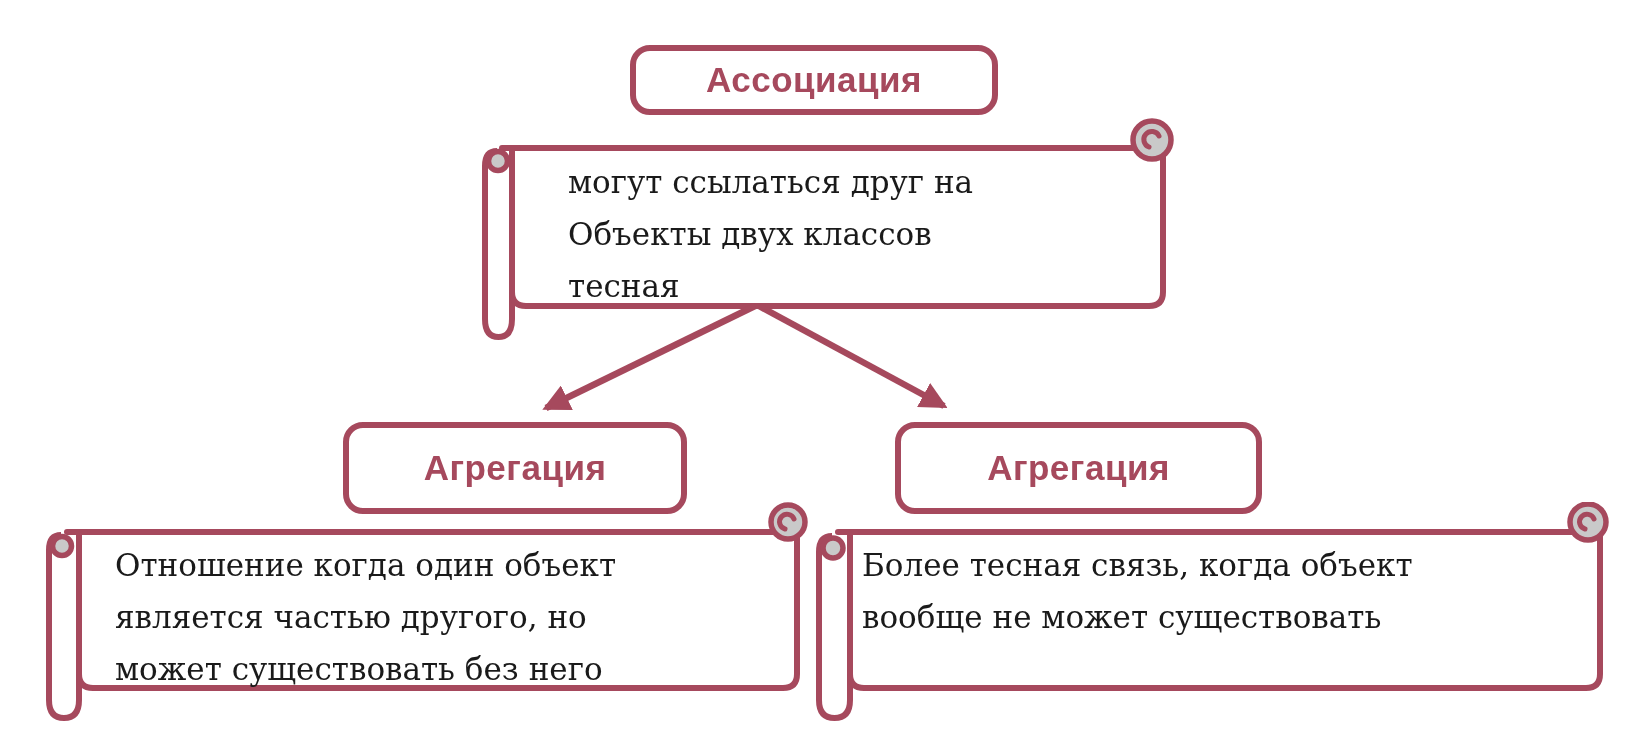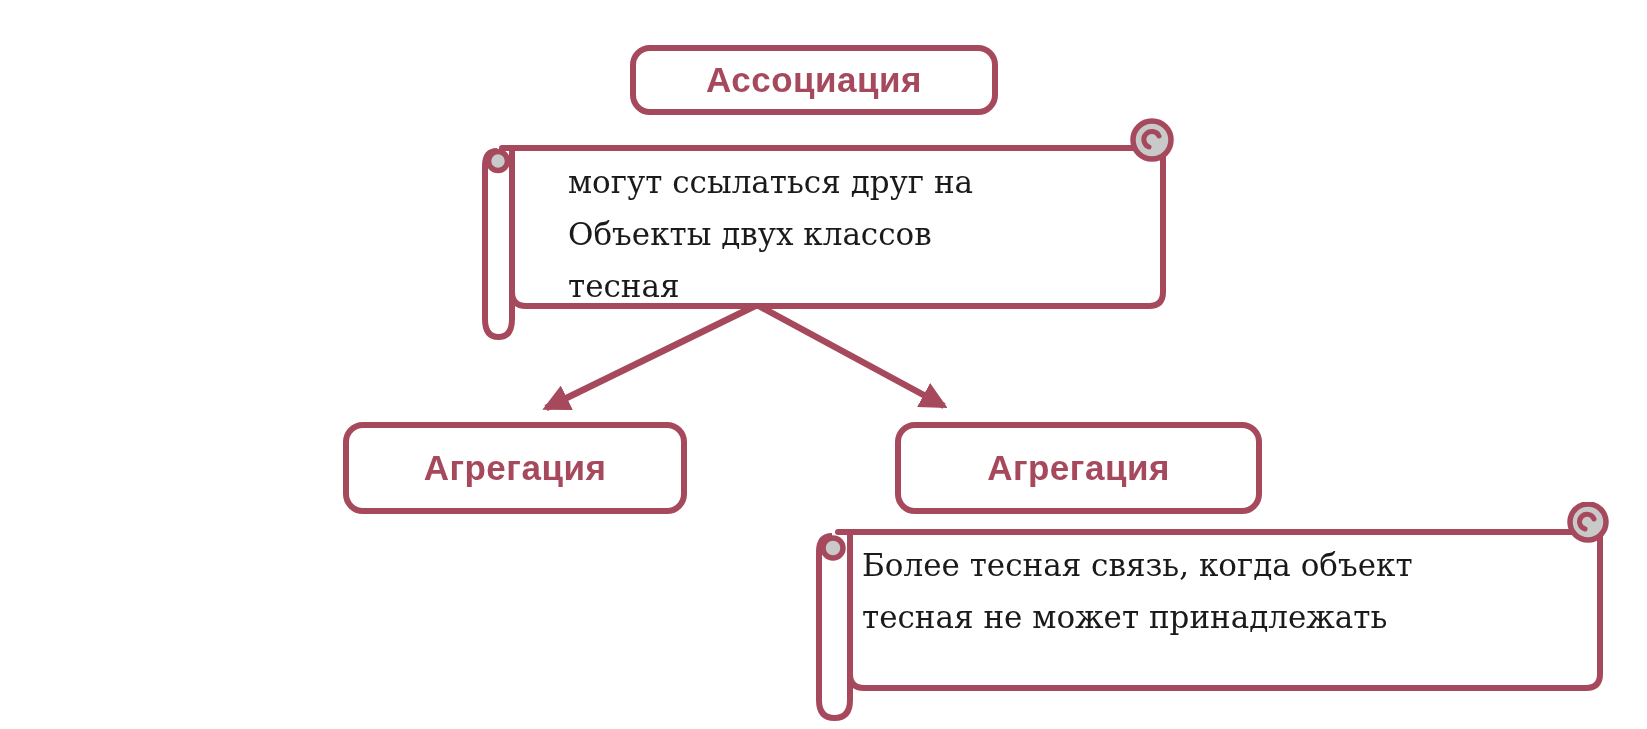--- a/index.html
+++ b/index.html
@@ -90,29 +90,44 @@
   </svg>
 
   <div class="title-box" id="box-aggregation">
     <span class="title-label">Агрегация</span>
   </div>
 
   <div class="title-box" id="box-composition">
     <span class="title-label">Агрегация</span>
   </div>
 
+  <div class="scroll" id="scroll-aggregation">
+    <svg width="770" height="222" viewBox="0 0 770 222" aria-hidden="true">
+      <path class="shape" d="M 37 30 V 198 Q 37 216 22 216 Q 7 216 7 198 V 48 Q 7 33 19 33"></path>
+      <path class="shape" d="M 37 30 L 755 30 L 755 172 Q 755 186 741 186 L 51 186 Q 37 186 37 172 Z"></path>
+      <line class="edge" x1="25" y1="30" x2="43" y2="30"></line>
+      <circle class="curl" cx="20" cy="44" r="9.5"></circle>
+      <circle class="curl" cx="746" cy="20" r="17"></circle>
+      <path class="hook" d="M 752 17 A 7.5 7.5 0 1 0 743 27"></path>
+    </svg>
+    <div class="scroll-text">
+      <div>Отношение когда один объект</div>
+      <div>является частью другого, но</div>
+      <div>может существовать без него</div>
+    </div>
+  </div>
 
   <div class="scroll" id="scroll-composition">
     <svg width="810" height="222" viewBox="0 0 810 222" aria-hidden="true">
       <path class="shape" d="M 38 30 V 198 Q 38 216 22.5 216 Q 7 216 7 198 V 50 Q 7 34 20 34"></path>
       <path class="shape" d="M 38 30 L 788 30 L 788 172 Q 788 186 774 186 L 52 186 Q 38 186 38 172 Z"></path>
       <line class="edge" x1="26" y1="30" x2="44" y2="30"></line>
       <circle class="curl" cx="21" cy="46" r="10"></circle>
       <circle class="curl" cx="776" cy="20" r="18"></circle>
       <path class="hook" d="M 782 17 A 7.5 7.5 0 1 0 773 27"></path>
     </svg>
     <div class="scroll-text">
       <div>Более тесная связь, когда объект</div>
-      <div>тесная не может принадлежать</div>
+      <div>вообще не может существовать</div>
     </div>
   </div>
 
 </div>
 
 </body></html>

